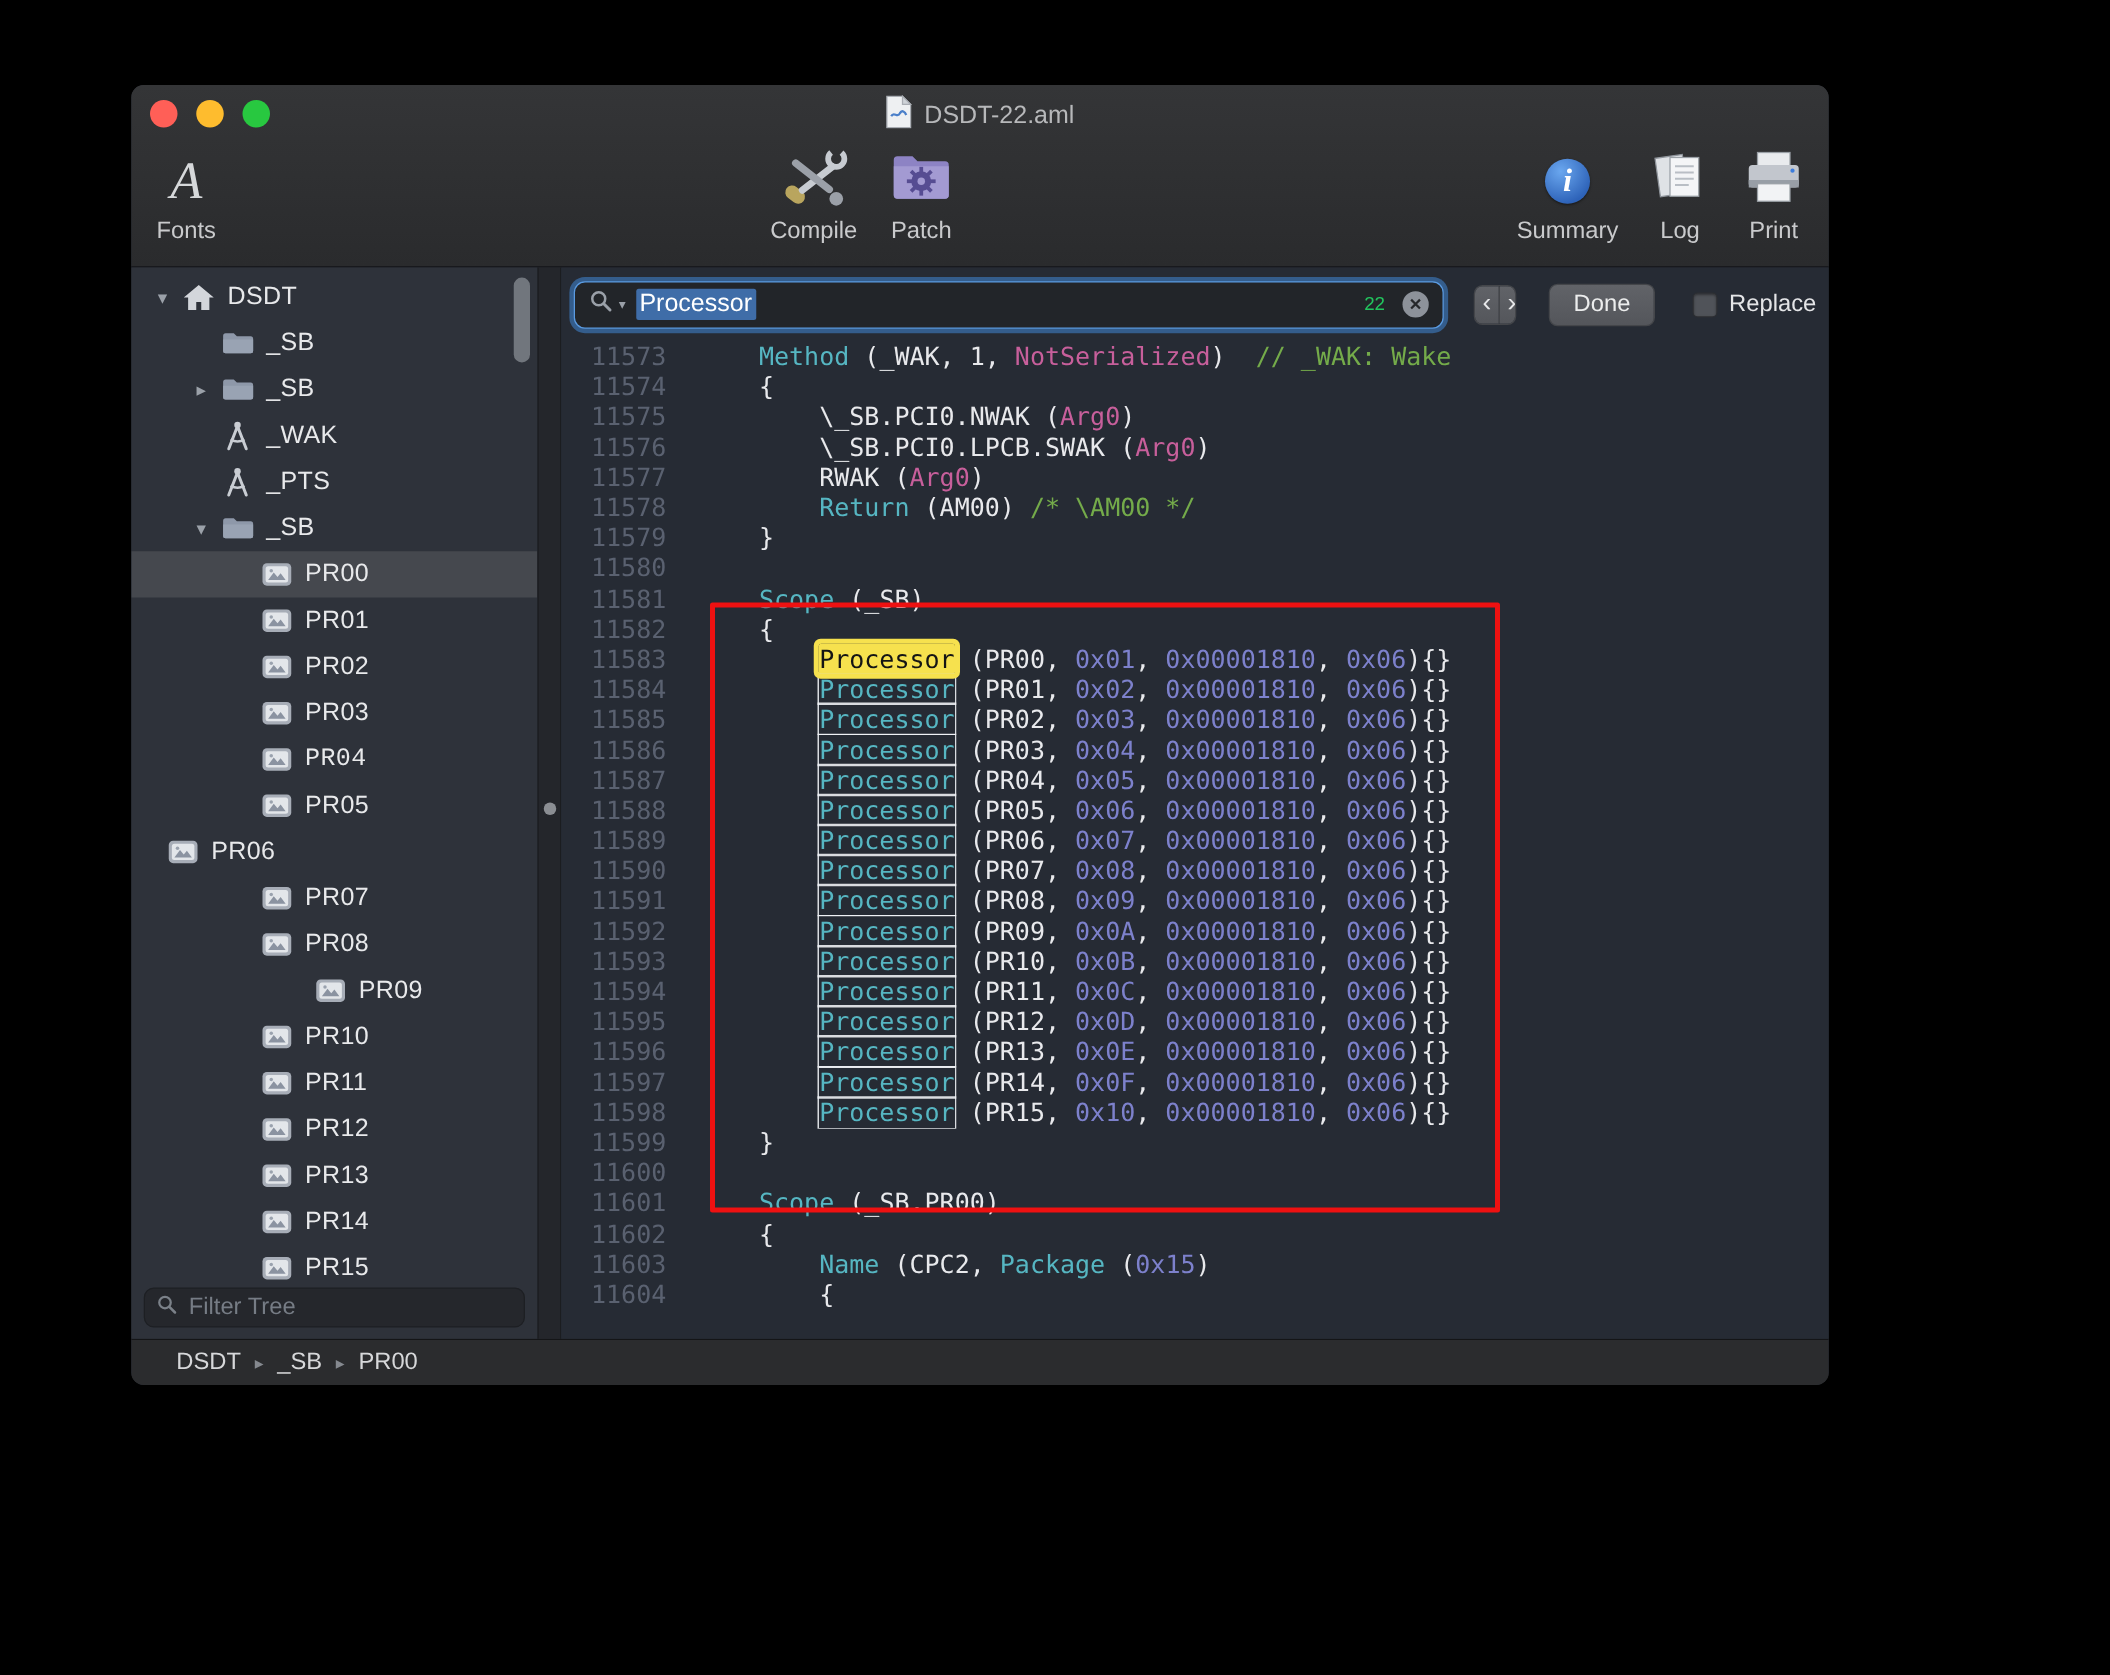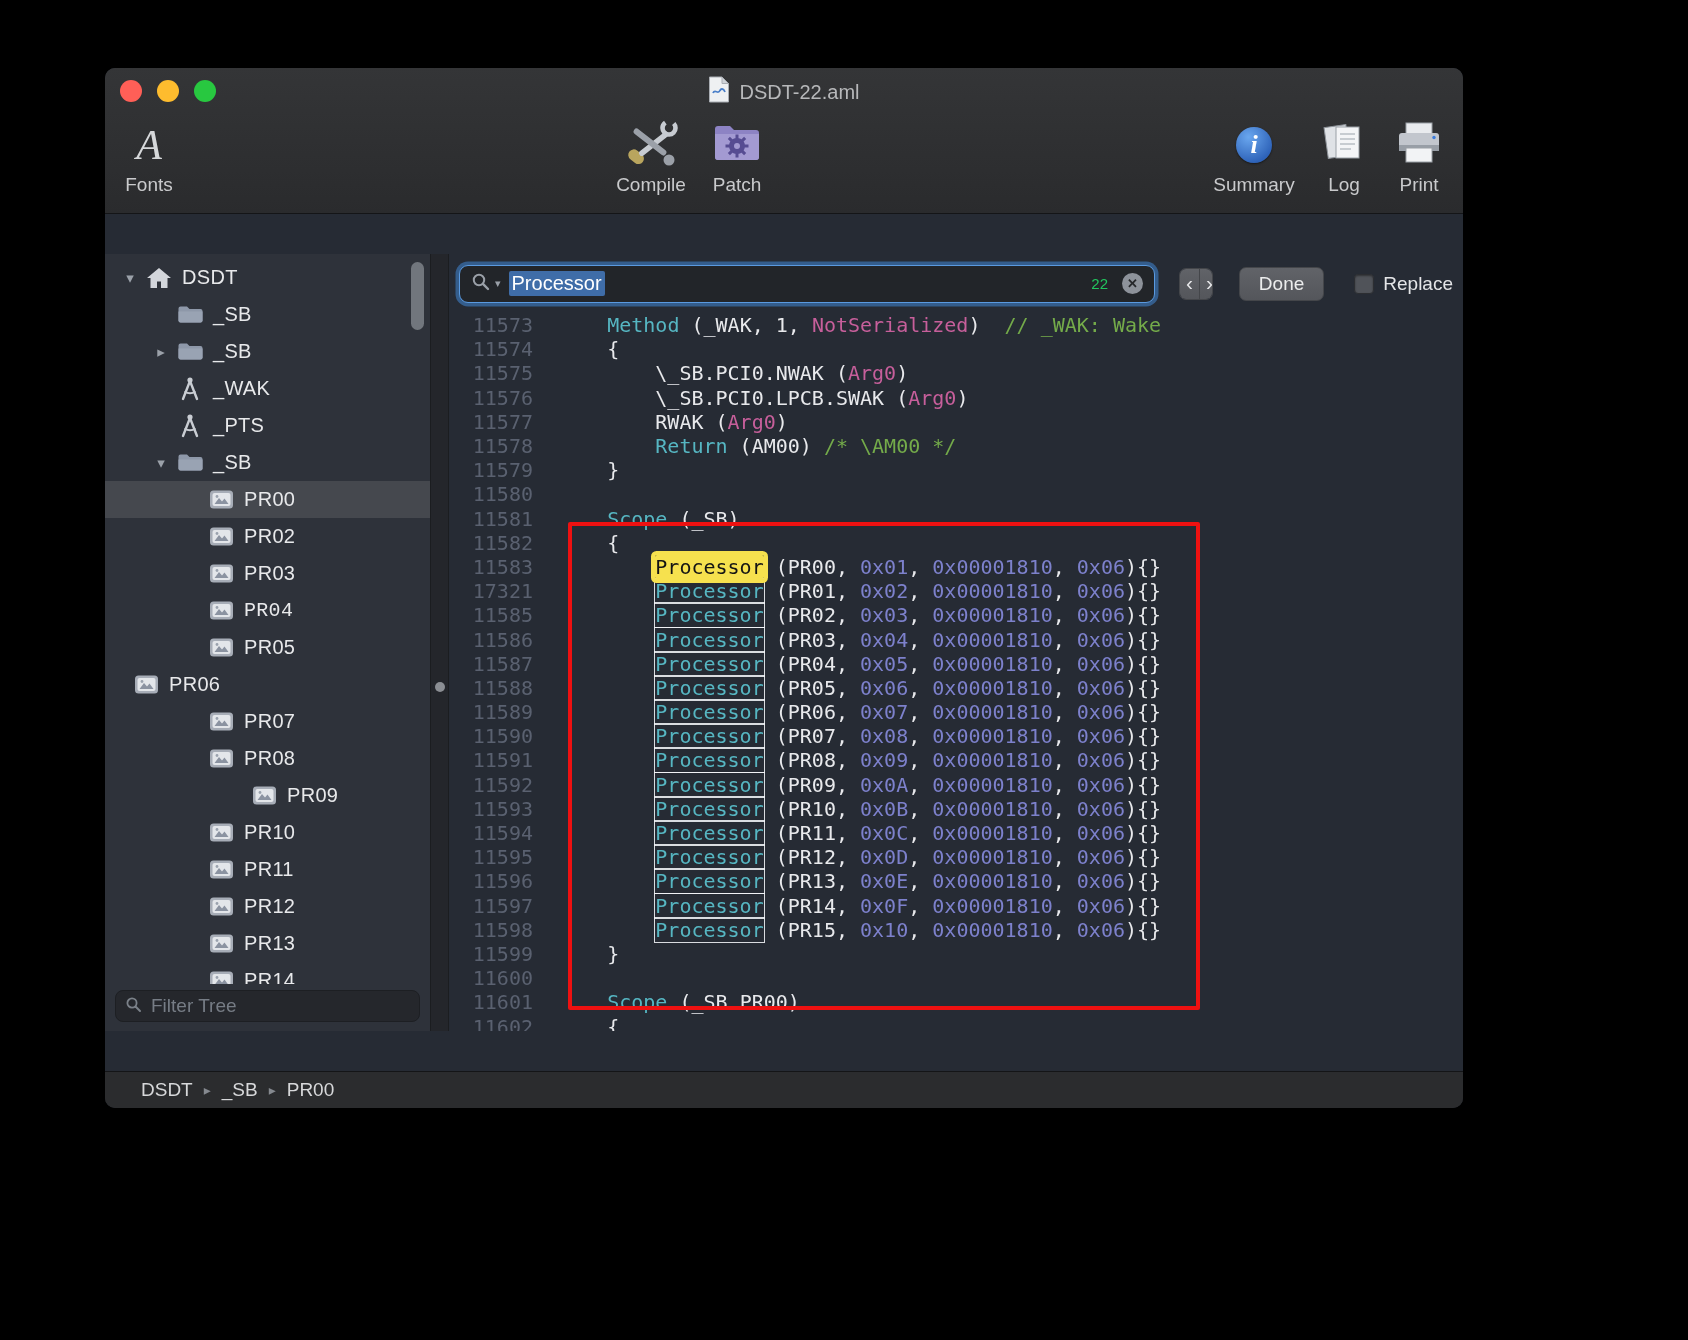--- a/index.html
+++ b/index.html
@@ -5,21 +5,21 @@
   html,body{margin:0;padding:0;}
   body{
     width:1688px;height:1340px;background:#000;position:relative;
     font-family:"Liberation Sans", sans-serif;overflow:hidden;
     -webkit-font-smoothing:antialiased;
   }
   .window{
     position:absolute;left:105px;top:68px;width:1358px;height:1040px;
     border-radius:10px;overflow:hidden;background:#262b34;
     box-shadow:0 30px 80px rgba(0,0,0,.85);
-    display:flex;flex-direction:column;gap:40px;
+    display:flex;flex-direction:column;
   }
   
   .chrome{height:145px;flex:none;background:linear-gradient(#343537,#2a2b2d);
     border-bottom:1px solid #141517;position:relative;}
   .traffic{position:absolute;top:12px;left:15px;display:flex;gap:15px;}
   .light{width:22px;height:22px;border-radius:50%;}
   .title-wrap{position:absolute;top:8px;left:0;right:0;display:flex;
     justify-content:center;align-items:center;gap:9px;color:#b7b8ba;font-size:20px;}
   .tb-item{position:absolute;top:48px;text-align:center;color:#c9cacc;font-size:19px;cursor:default;}
   .tb-icon{height:58px;display:flex;align-items:center;justify-content:center;}
@@ -283,20 +283,32 @@
           <div class="tree-row" style="padding-left: 75px;">
             <span class="disclosure"></span>
             <span class="tree-icon">
               <svg width="25" height="21" viewBox="0 0 25 21">
                 <rect x="1" y="1.5" width="23" height="18" rx="3.5" fill="#a7adb7"></rect>
                 <rect x="3.5" y="4" width="18" height="13" rx="2" fill="#e3e6ea"></rect>
                 <path d="M5.5 15 L10 9 L13 12.5 L15.5 9.5 L19.5 15 Z" fill="#8b93a1"></path>
                 <circle cx="8" cy="7.5" r="1.4" fill="#9aa2ae"></circle>
               </svg>
             </span>
+            <span class="tree-label">PR01</span>
+          </div>
+          <div class="tree-row" style="padding-left: 75px;">
+            <span class="disclosure"></span>
+            <span class="tree-icon">
+              <svg width="25" height="21" viewBox="0 0 25 21">
+                <rect x="1" y="1.5" width="23" height="18" rx="3.5" fill="#a7adb7"></rect>
+                <rect x="3.5" y="4" width="18" height="13" rx="2" fill="#e3e6ea"></rect>
+                <path d="M5.5 15 L10 9 L13 12.5 L15.5 9.5 L19.5 15 Z" fill="#8b93a1"></path>
+                <circle cx="8" cy="7.5" r="1.4" fill="#9aa2ae"></circle>
+              </svg>
+            </span>
             <span class="tree-label">PR02</span>
           </div>
           <div class="tree-row" style="padding-left: 75px;">
             <span class="disclosure"></span>
             <span class="tree-icon">
               <svg width="25" height="21" viewBox="0 0 25 21">
                 <rect x="1" y="1.5" width="23" height="18" rx="3.5" fill="#a7adb7"></rect>
                 <rect x="3.5" y="4" width="18" height="13" rx="2" fill="#e3e6ea"></rect>
                 <path d="M5.5 15 L10 9 L13 12.5 L15.5 9.5 L19.5 15 Z" fill="#8b93a1"></path>
                 <circle cx="8" cy="7.5" r="1.4" fill="#9aa2ae"></circle>
@@ -528,21 +540,21 @@
           </div>
           <div class="code-line">
             <span class="ln">11582</span>
             <span class="code-text"><span>    {</span></span>
           </div>
           <div class="code-line">
             <span class="ln">11583</span>
             <span class="code-text"><span>        </span><span class="tk-cur">Processor</span><span> (PR00, </span><span class="tk-nm">0x01</span><span>, </span><span class="tk-nm">0x00001810</span><span>, </span><span class="tk-nm">0x06</span><span>){}</span></span>
           </div>
           <div class="code-line">
-            <span class="ln">17321</span>
+            <span class="ln">11584</span>
             <span class="code-text"><span>        </span><span class="tk-mt">Processor</span><span> (PR01, </span><span class="tk-nm">0x02</span><span>, </span><span class="tk-nm">0x00001810</span><span>, </span><span class="tk-nm">0x06</span><span>){}</span></span>
           </div>
           <div class="code-line">
             <span class="ln">11585</span>
             <span class="code-text"><span>        </span><span class="tk-mt">Processor</span><span> (PR02, </span><span class="tk-nm">0x03</span><span>, </span><span class="tk-nm">0x00001810</span><span>, </span><span class="tk-nm">0x06</span><span>){}</span></span>
           </div>
           <div class="code-line">
             <span class="ln">11586</span>
             <span class="code-text"><span>        </span><span class="tk-mt">Processor</span><span> (PR03, </span><span class="tk-nm">0x04</span><span>, </span><span class="tk-nm">0x00001810</span><span>, </span><span class="tk-nm">0x06</span><span>){}</span></span>
           </div>

